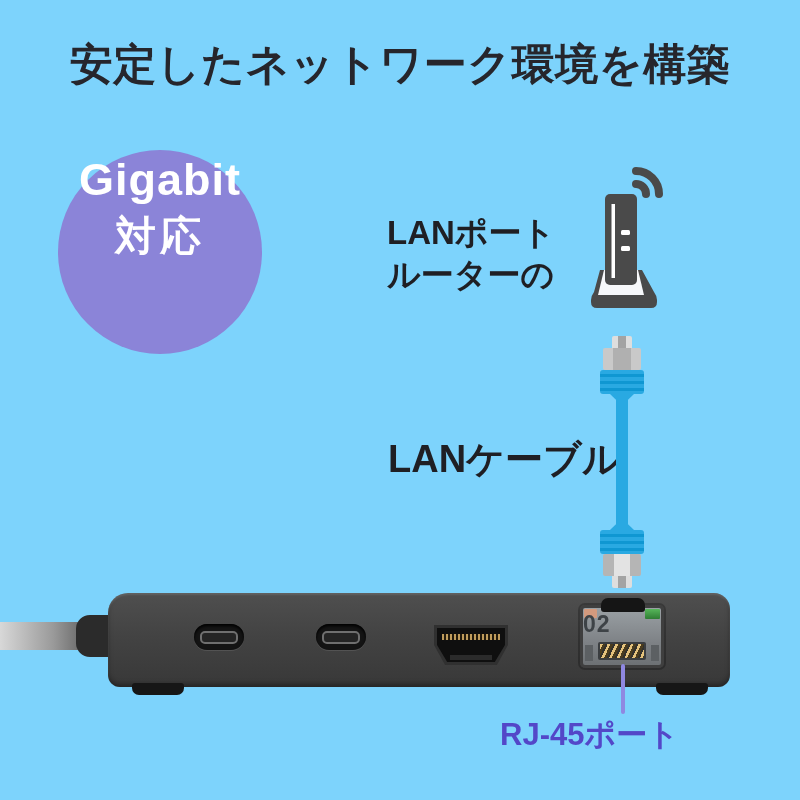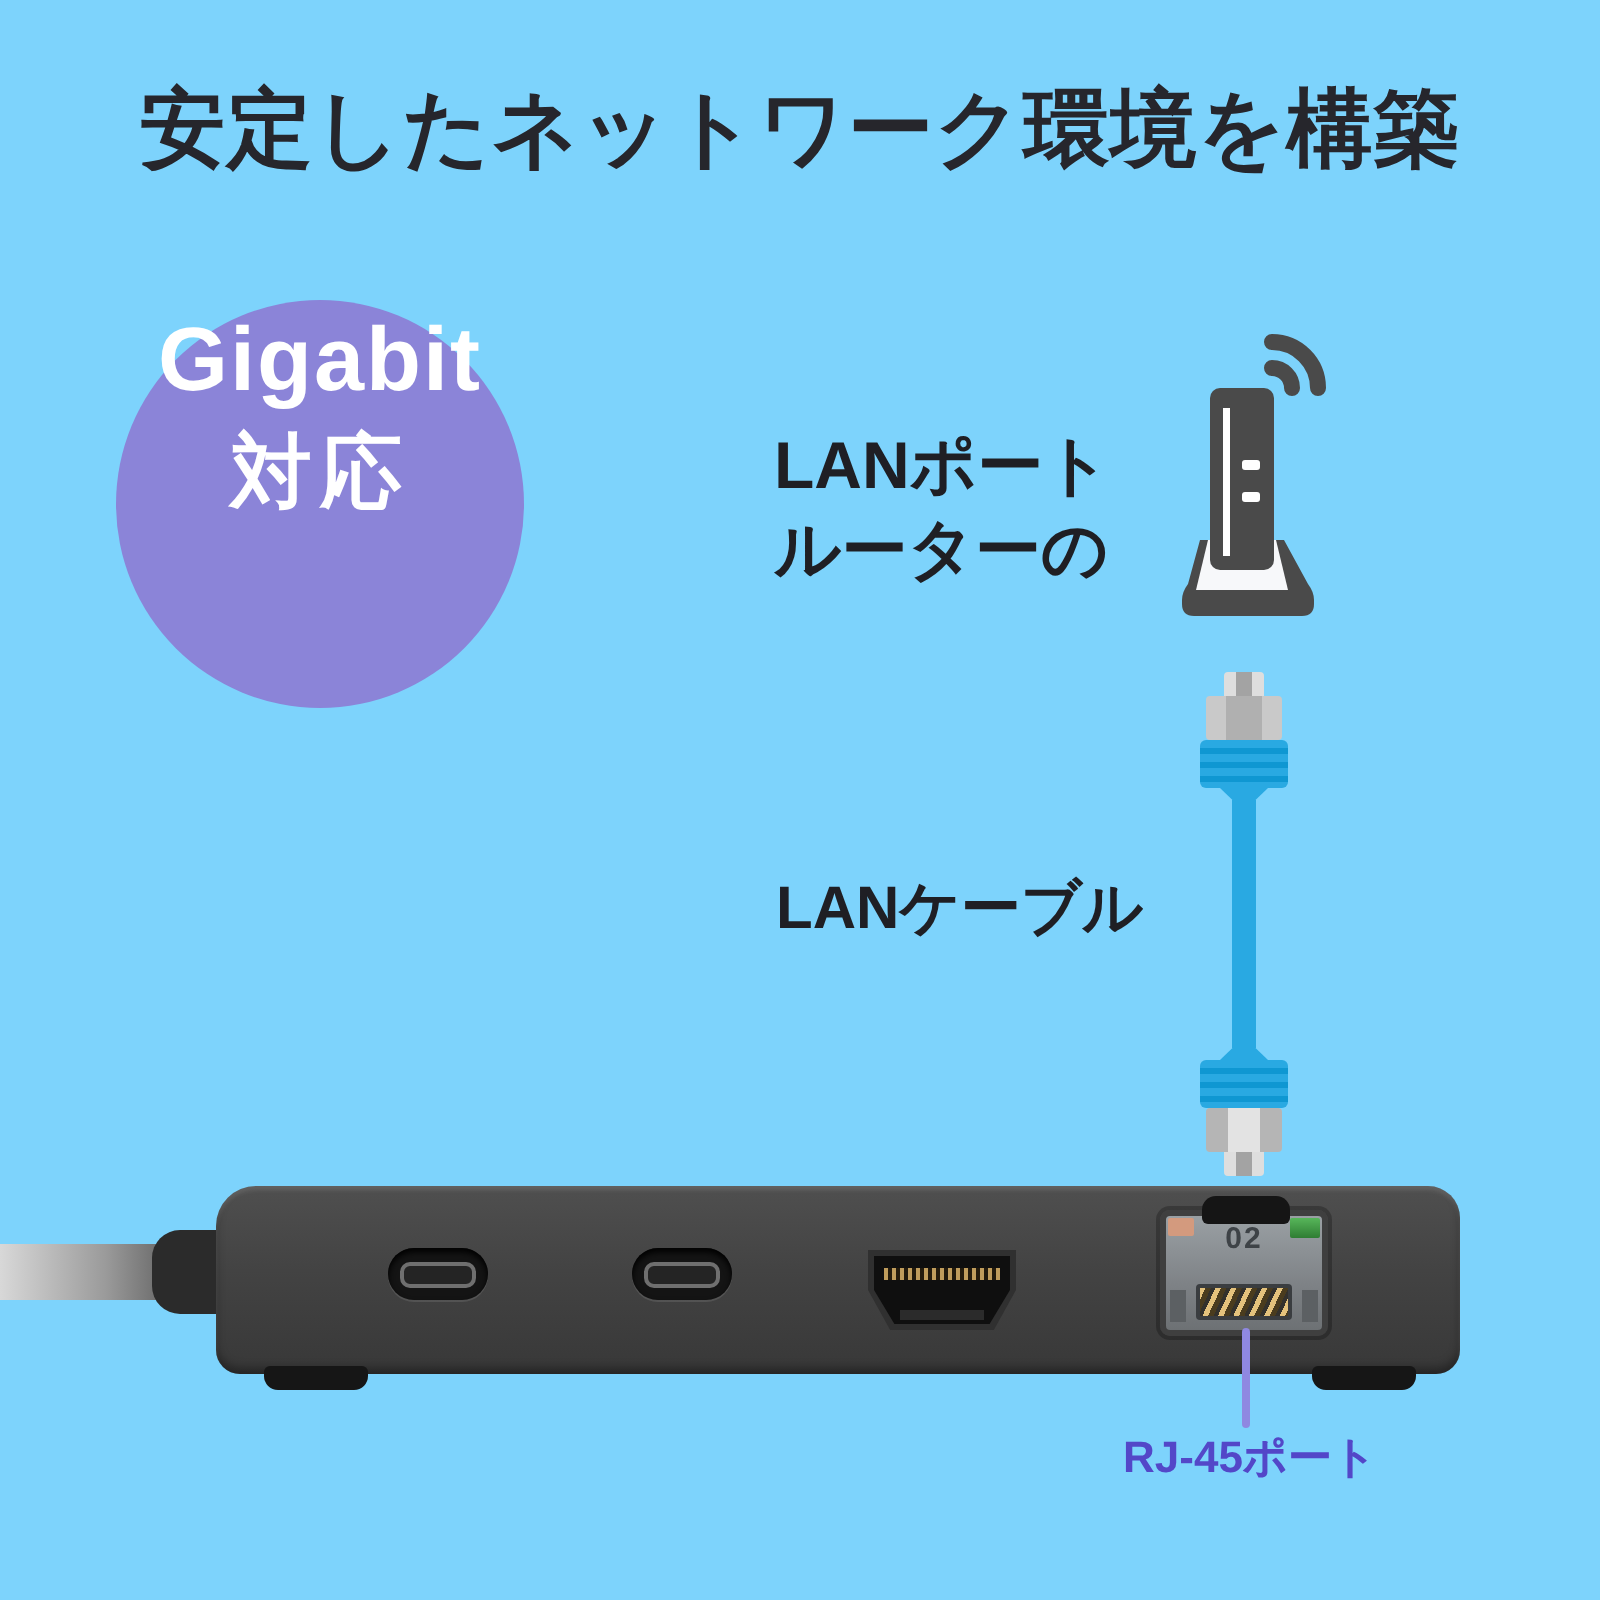--- a/index.html
+++ b/index.html
@@ -15,21 +15,21 @@
          background:#8b84d8;display:flex;flex-direction:column;align-items:center;
          padding-top:6px;box-sizing:border-box;}
   .badge .l1{color:#fff;font-size:45px;font-weight:800;letter-spacing:1px;line-height:1.05;}
   .badge .l2{color:#fff;font-size:41px;font-weight:800;letter-spacing:4px;margin-top:6px;}
 
   
   .router-label{position:absolute;left:387px;top:212px;font-size:33px;font-weight:700;
                 color:#1f1f24;line-height:42px;}
 
   
-  .cable-label{position:absolute;left:388px;top:434px;font-size:30px;font-weight:700;color:#1f1f24;}
+  .cable-label{position:absolute;left:388px;top:434px;font-size:38px;font-weight:700;color:#1f1f24;}
 
   
   .lan-cable{position:absolute;left:600px;top:336px;width:44px;display:flex;flex-direction:column;align-items:center;}
   .clip{width:20px;height:12px;background:linear-gradient(90deg,#dedede 0 6px,#a3a3a3 6px 14px,#dedede 14px);}
   .clip.top{border-radius:2px 2px 0 0;}
   .clip.bot{border-radius:0 0 2px 2px;}
   .conn-body{width:38px;height:22px;border-radius:2px;}
   .conn-body.top{background:linear-gradient(90deg,#c9c9c9 0 10px,#b0b0b0 10px 28px,#c9c9c9 28px);}
   .conn-body.bot{background:linear-gradient(90deg,#b5b5b5 0 11px,#e3e3e3 11px 27px,#b5b5b5 27px);}
   .boot{width:44px;height:24px;background:repeating-linear-gradient(180deg,#29a9e2 0 4px,#0f97d2 4px 7px);border-radius:3px;}
@@ -66,32 +66,32 @@
 
   .rj45{position:absolute;left:472px;top:12px;width:84px;height:63px;
         background:linear-gradient(180deg,#9aa0a4,#7e8286 60%,#6d7174);
         border:3px solid #3f3f3f;border-radius:5px;box-sizing:border-box;
         box-shadow:0 0 0 2px rgba(0,0,0,.25);}
   .rj45 .collar{position:absolute;left:18px;top:-10px;width:44px;height:14px;background:#151515;
         border-radius:7px 7px 3px 3px;}
   .rj45 .led-o{position:absolute;left:1px;top:1px;width:13px;height:9px;background:#d39a7e;border-radius:1px;}
   .rj45 .led-g{position:absolute;right:1px;top:1px;width:15px;height:10px;
         background:linear-gradient(#57b65a,#2f7d33);border-radius:1px;}
-  .rj45 .marking{position:absolute;left:0;right:0;top:3px;text-align:center;font-size:15px;
+  .rj45 .marking{position:absolute;left:0;right:0;top:3px;font-size:23px;
         font-weight:700;color:#3e4347;letter-spacing:1px;}
   .rj45 .notch{position:absolute;bottom:4px;width:8px;height:16px;background:#5c6063;}
   .rj45 .notch.l{left:2px;} .rj45 .notch.r{right:2px;}
   .rj45 .slot{position:absolute;left:15px;bottom:5px;width:48px;height:18px;background:#3a3d40;border-radius:2px;}
   .rj45 .pins{position:absolute;left:2px;top:2px;right:2px;bottom:2px;
         background:repeating-linear-gradient(115deg,#e4c27c 0 2.5px,#4a3c1e 2.5px 5px,#33312c 5px 7px);}
 
   
   .pointer-line{position:absolute;left:621px;top:664px;width:4px;height:50px;background:#8f88e1;border-radius:2px;}
-  .rj-label{position:absolute;left:500px;top:714px;width:250px;text-align:center;
-            font-size:22px;font-weight:700;color:#5347c8;}
+  .rj-label{position:absolute;left:500px;top:714px;width:250px;text-align:left;
+            font-size:31px;font-weight:700;color:#5347c8;}
 
   
   .router-icon{position:absolute;left:584px;top:160px;width:84px;height:152px;}
 </style>
 </head>
 <body>
 
 <div class="canvas">
 
   <div class="title">安定したネットワーク環境を構築</div>

